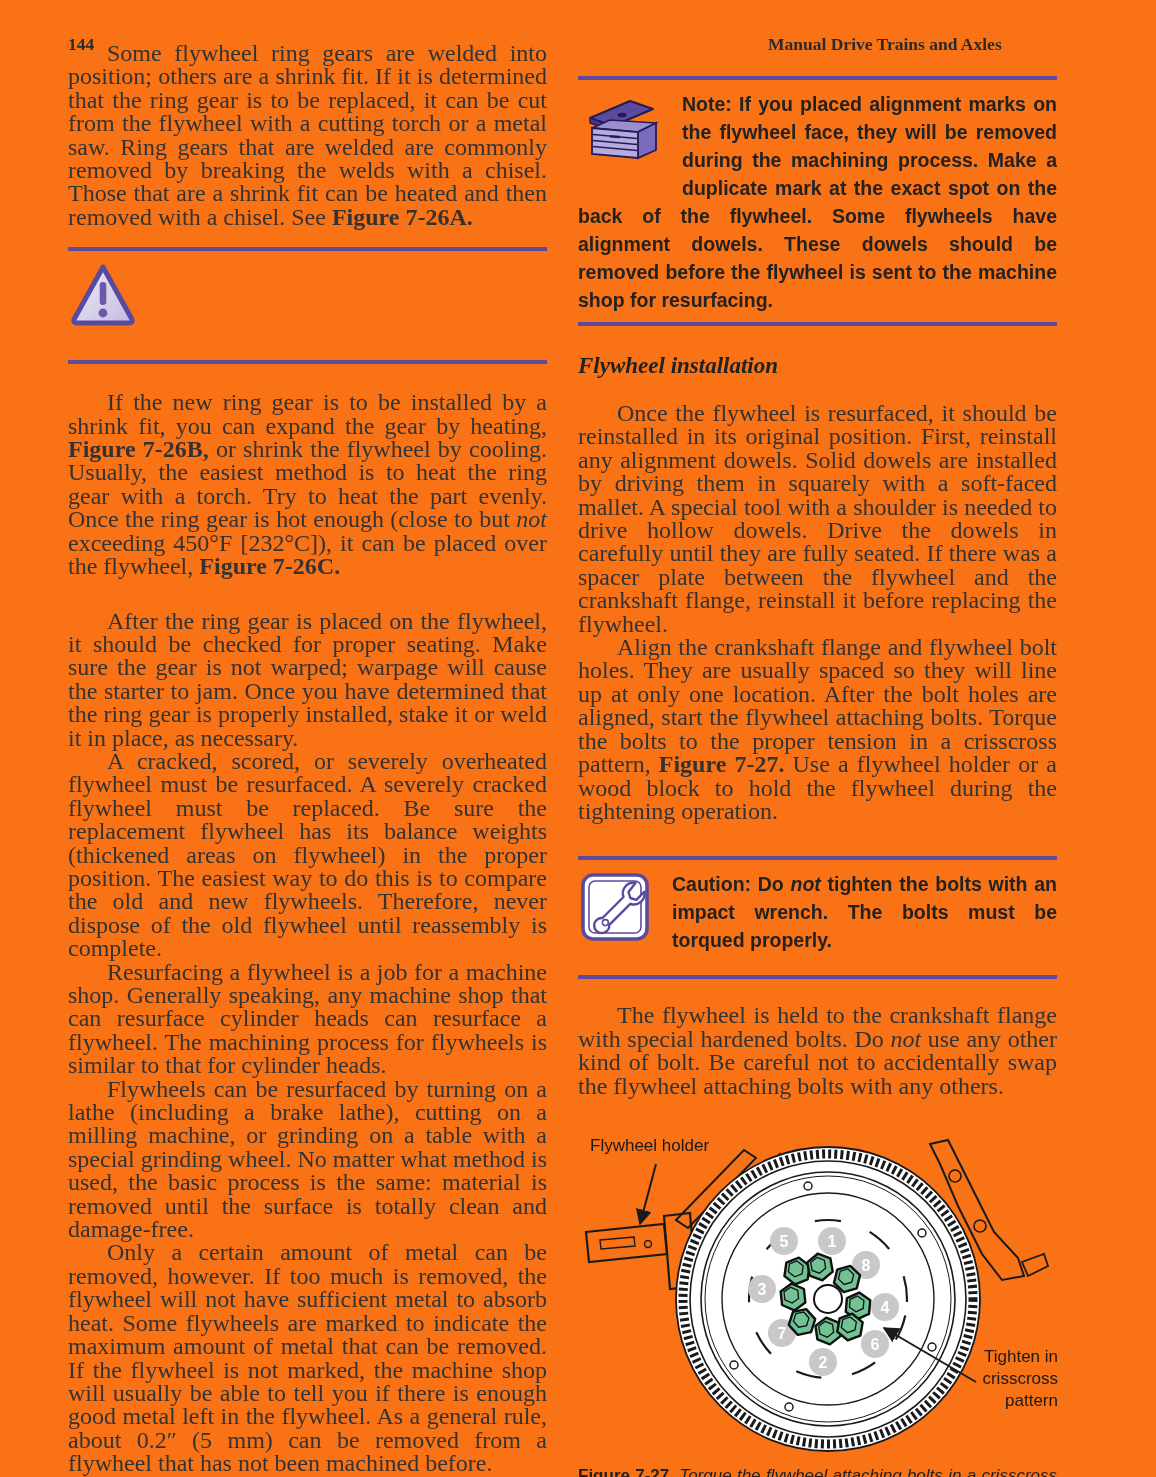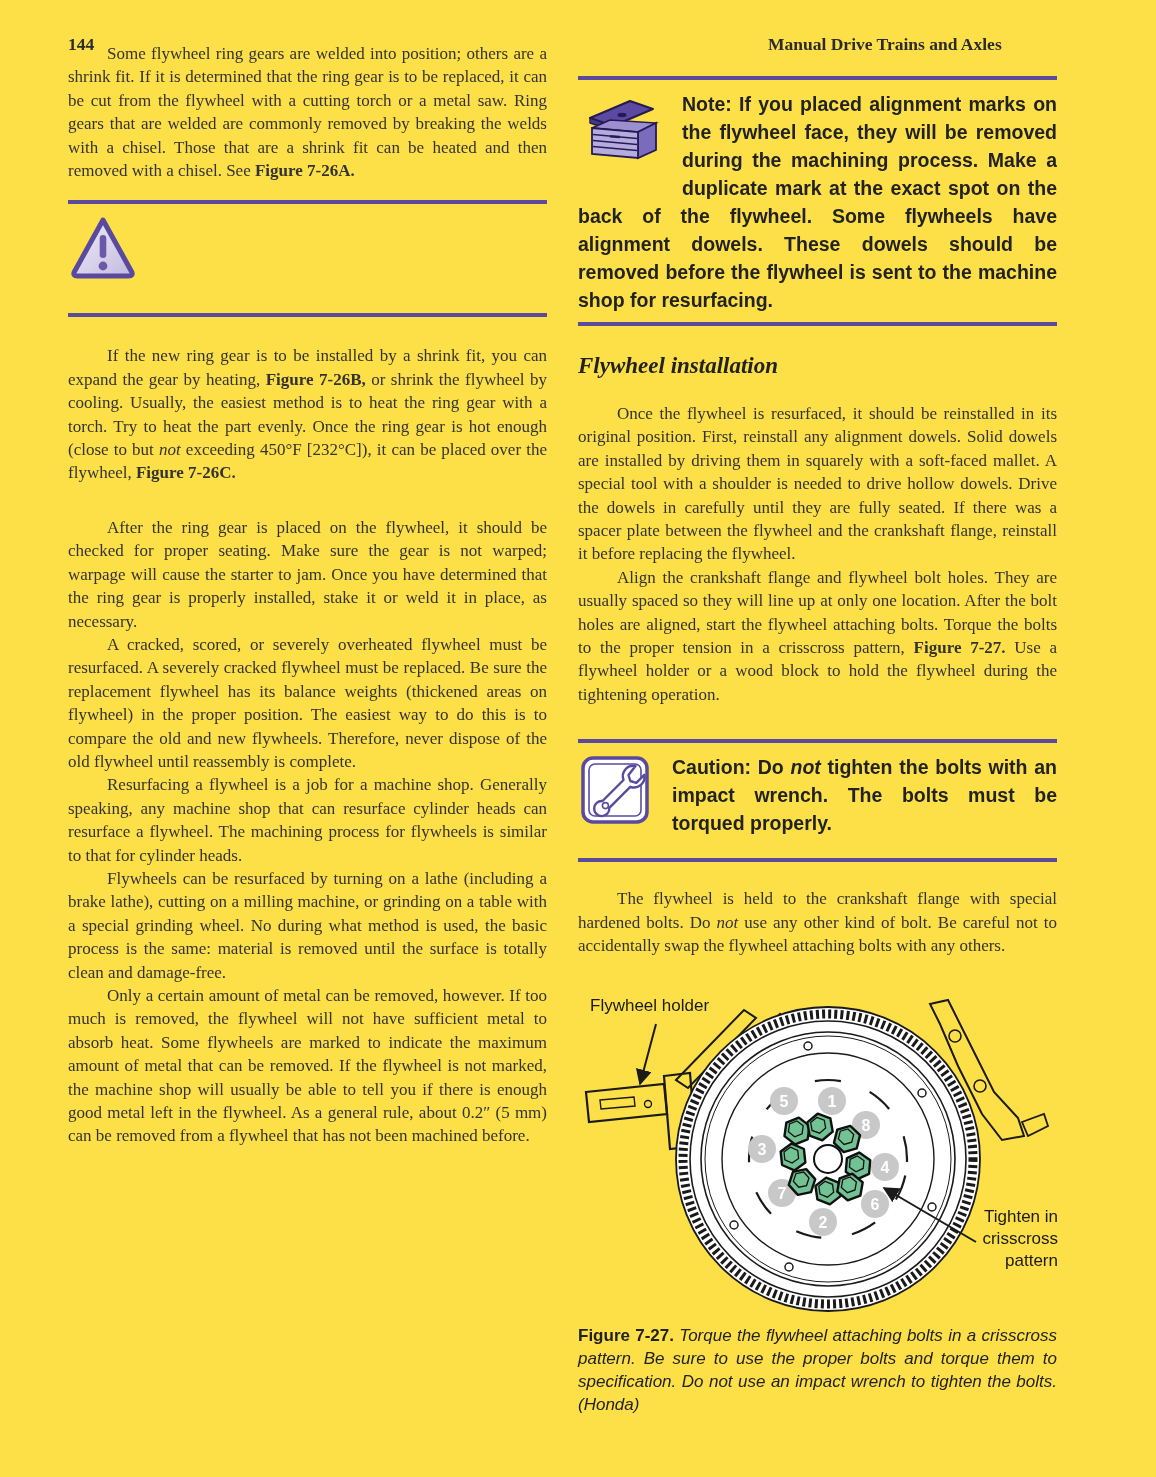--- a/index.html
+++ b/index.html
@@ -1,24 +1,24 @@
 <!DOCTYPE html>
 <html><head>
 <meta charset="utf-8">
 <style>
   html,body{margin:0;padding:0;background:#e8e8e8;}
-  .page{position:relative;width:1156px;height:1477px;background:#fde047;overflow:hidden;
+  .page{position:relative;width:1156px;height:1477px;background:#f97316;overflow:hidden;
         font-family:"Liberation Serif", serif;color:#2f2f2f;}
   .runhead{position:absolute;top:34px;font:bold 17.5px "Liberation Serif", serif;color:#2b2b2b;}
   #pageno{left:68px;}
   #runtitle{left:768px;}
   .col{position:absolute;top:0;width:479px;}
   .col-left{left:68px;}
   .col-right{left:578px;}
-  p.body{font-size:17px;line-height:23.4px;text-align:justify;margin:0;text-indent:39px;color:#333;}
+  p.body{font-size:24px;line-height:23.4px;text-align:justify;margin:0;text-indent:39px;color:#333;}
   .seg-b{font-weight:bold;}
   .seg-i{font-style:italic;}
   .alert{width:100%;}
   .alert .rule{height:4px;background:#5b4a9e;}
   .alert-body{padding:10px 0 8px;overflow:hidden;font:bold 19.5px/28px "Liberation Sans", sans-serif;
               color:#222;text-align:justify;}
   .alert-icon{float:left;margin:2px 22px 18px 2px;}
   .headline{font:bold italic 23px "Liberation Serif", serif;color:#222;text-align:left;margin:0;}
   
   #lp1{margin-top:42px;}
@@ -74,21 +74,21 @@
       </div>
       <div class="rule"></div>
     </div>
 
     <p class="body" id="lp2"><span>If the new ring gear is to be installed by a shrink fit, you can expand the gear by heating, </span><span class="seg-b">Figure 7-26B,</span><span> or shrink the flywheel by cooling. Usually, the easiest method is to heat the ring gear with a torch. Try to heat the part evenly. Once the ring gear is hot enough (close to but </span><span class="seg-i">not</span><span> exceeding 450°F [232°C]), it can be placed over the flywheel, </span><span class="seg-b">Figure 7-26C.</span></p>
 
 
     <p class="body" id="lp3"><span>After the ring gear is placed on the flywheel, it should be checked for proper seating. Make sure the gear is not warped; warpage will cause the starter to jam. Once you have determined that the ring gear is properly installed, stake it or weld it in place, as necessary.</span></p>
     <p class="body"><span>A cracked, scored, or severely overheated flywheel must be resurfaced. A severely cracked flywheel must be replaced. Be sure the replacement flywheel has its balance weights (thickened areas on flywheel) in the proper position. The easiest way to do this is to compare the old and new flywheels. Therefore, never dispose of the old flywheel until reassembly is complete.</span></p>
     <p class="body"><span>Resurfacing a flywheel is a job for a machine shop. Generally speaking, any machine shop that can resurface cylinder heads can resurface a flywheel. The machining process for flywheels is similar to that for cylinder heads.</span></p>
-    <p class="body"><span>Flywheels can be resurfaced by turning on a lathe (including a brake lathe), cutting on a milling machine, or grinding on a table with a special grinding wheel. No during what method is used, the basic process is the same: material is removed until the surface is totally clean and damage-free.</span></p>
+    <p class="body"><span>Flywheels can be resurfaced by turning on a lathe (including a brake lathe), cutting on a milling machine, or grinding on a table with a special grinding wheel. No matter what method is used, the basic process is the same: material is removed until the surface is totally clean and damage-free.</span></p>
     <p class="body"><span>Only a certain amount of metal can be removed, however. If too much is removed, the flywheel will not have sufficient metal to absorb heat. Some flywheels are marked to indicate the maximum amount of metal that can be removed. If the flywheel is not marked, the machine shop will usually be able to tell you if there is enough good metal left in the flywheel. As a general rule, about 0.2″ (5 mm) can be removed from a flywheel that has not been machined before.</span></p>
   </div>
 
   <div class="col col-right">
 
     <div class="alert" id="rnote">
       <div class="rule"></div>
       <div class="alert-body">
         <span class="alert-icon" style="margin-right:18px;">
           <svg width="84" height="68" viewBox="0 0 84 68">

